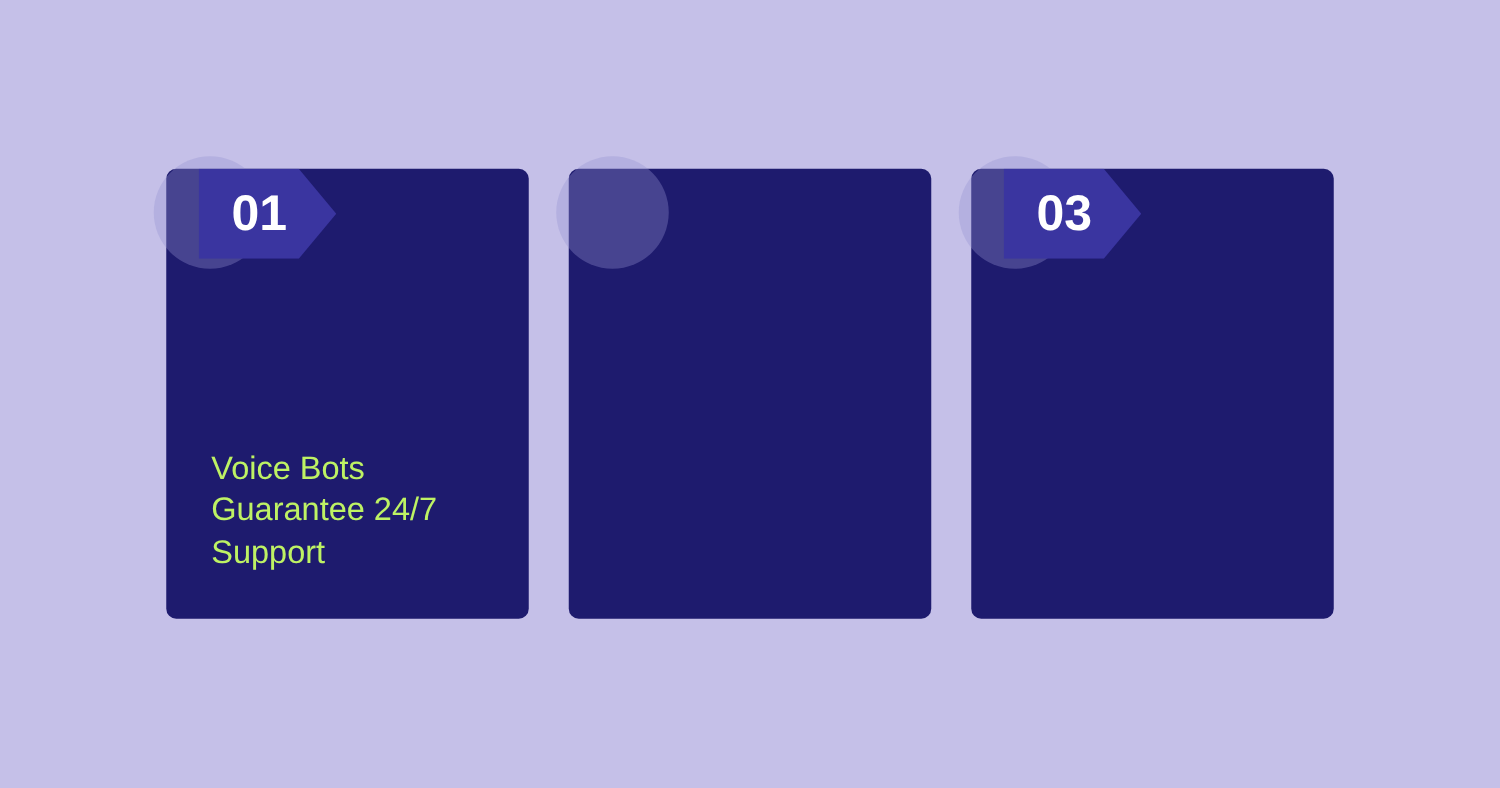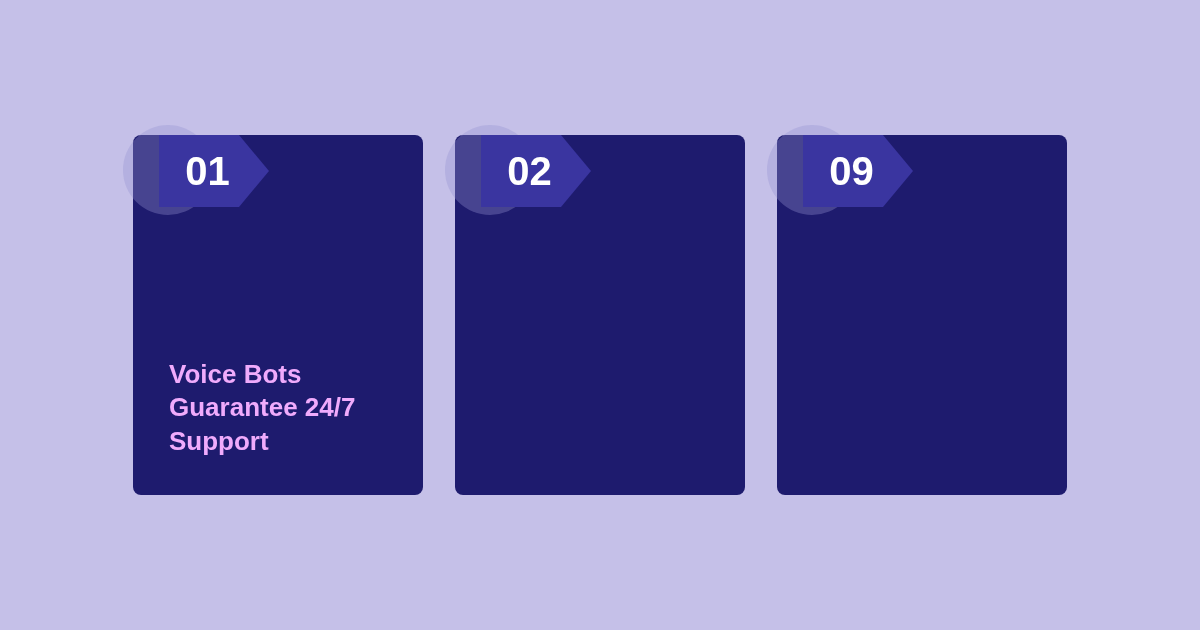--- a/index.html
+++ b/index.html
@@ -37,23 +37,23 @@
       padding: 0 36px 36px 36px;
       gap: 48px;
     }
 
     .card-text {
       margin-top: auto;
       padding-top: 20px;
     }
 
     .card-title {
-      color: #f0abfc;
+      color: #bef264;
       font-size: 26px;
-      font-weight: 700;
+      font-weight: 400;
       line-height: 1.3;
     }
 
     
     .number-badge {
       position: relative;
       width: 110px;
       height: 72px;
       margin-top: 0;
       margin-left: -10px;
@@ -102,28 +102,22 @@
       <svg viewBox="0 0 110 72" xmlns="http://www.w3.org/2000/svg">
         <polygon points="0,0 80,0 110,36 80,72 0,72" fill="#3a35a0"></polygon>
       </svg>
       <span>01</span>
     </div>
       <div class="card-text">
         <div class="card-title">Voice Bots<br>Guarantee 24/7<br>Support</div>
       </div>
     </div>
     <div class="card">
-      <div class="number-badge">
-      <svg viewBox="0 0 110 72" xmlns="http://www.w3.org/2000/svg">
-        <polygon points="0,0 80,0 110,36 80,72 0,72" fill="#3a35a0"></polygon>
-      </svg>
-      <span>02</span>
-    </div>
     </div>
     <div class="card">
       <div class="number-badge">
       <svg viewBox="0 0 110 72" xmlns="http://www.w3.org/2000/svg">
         <polygon points="0,0 80,0 110,36 80,72 0,72" fill="#3a35a0"></polygon>
       </svg>
-      <span>09</span>
+      <span>03</span>
     </div>
     </div>
   </div>
 
 </body></html>

